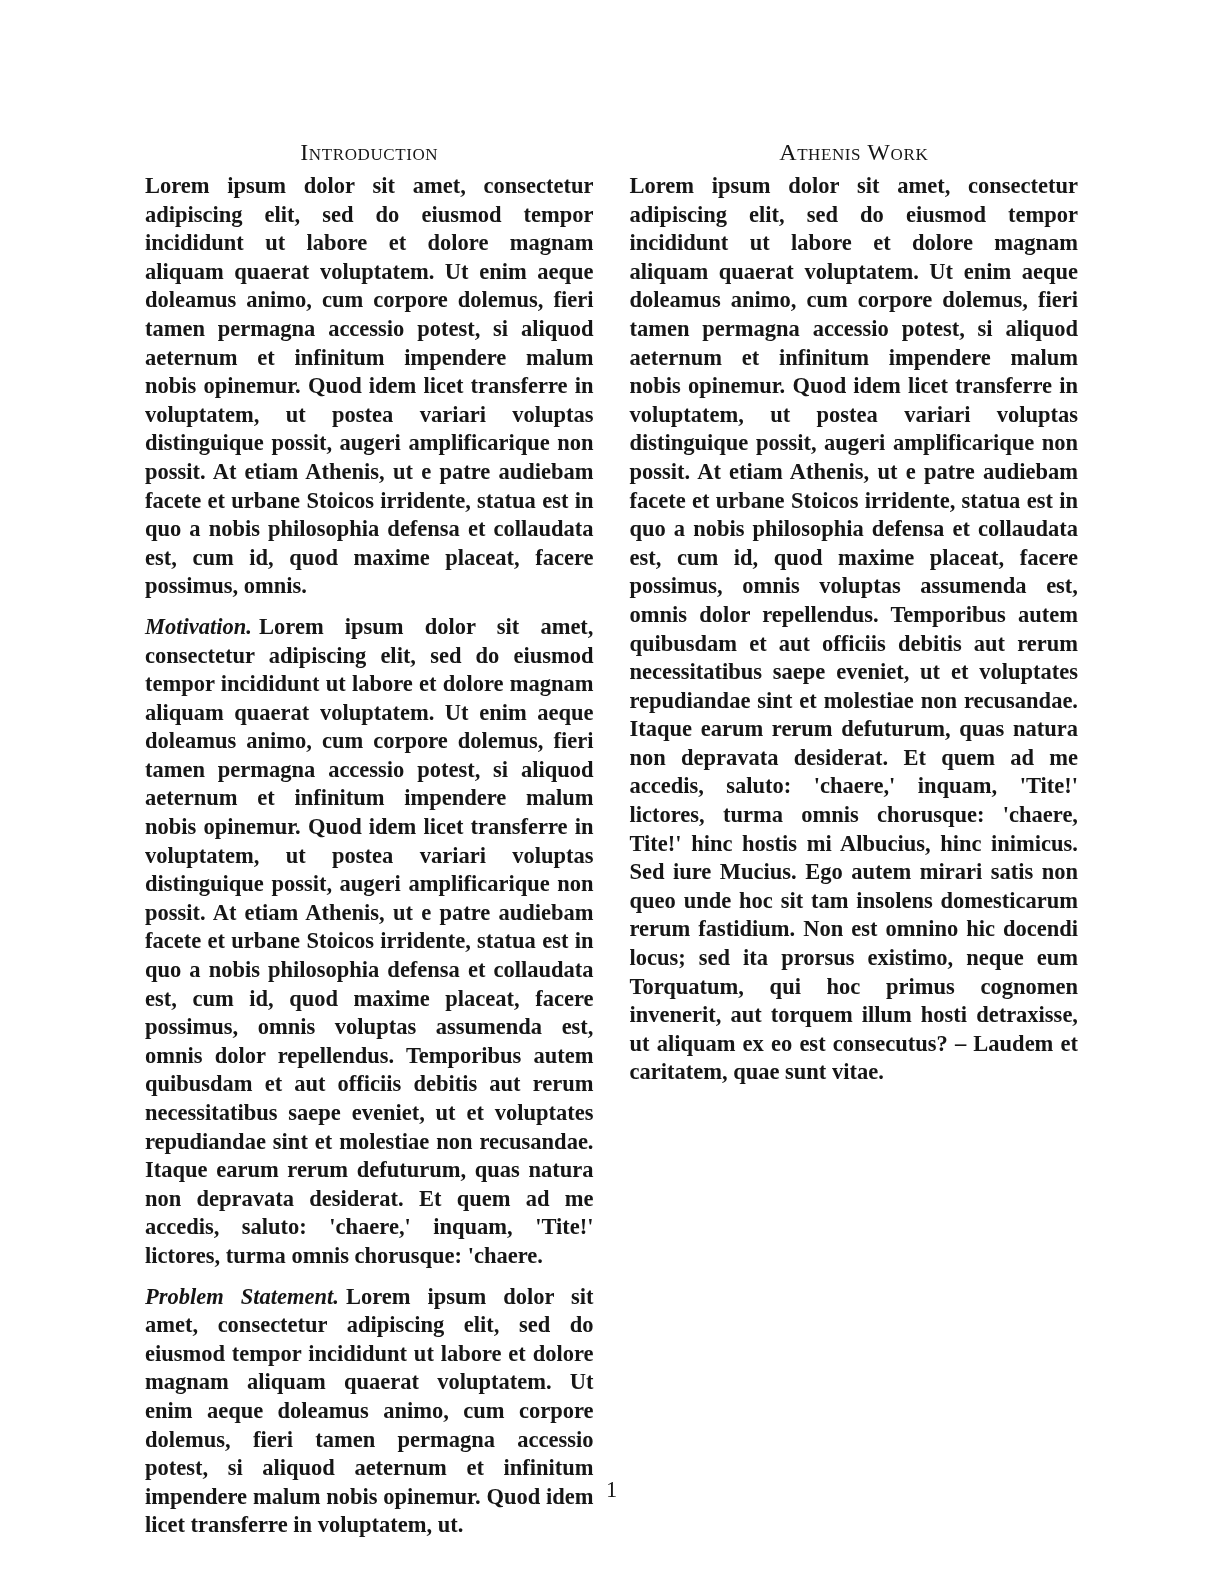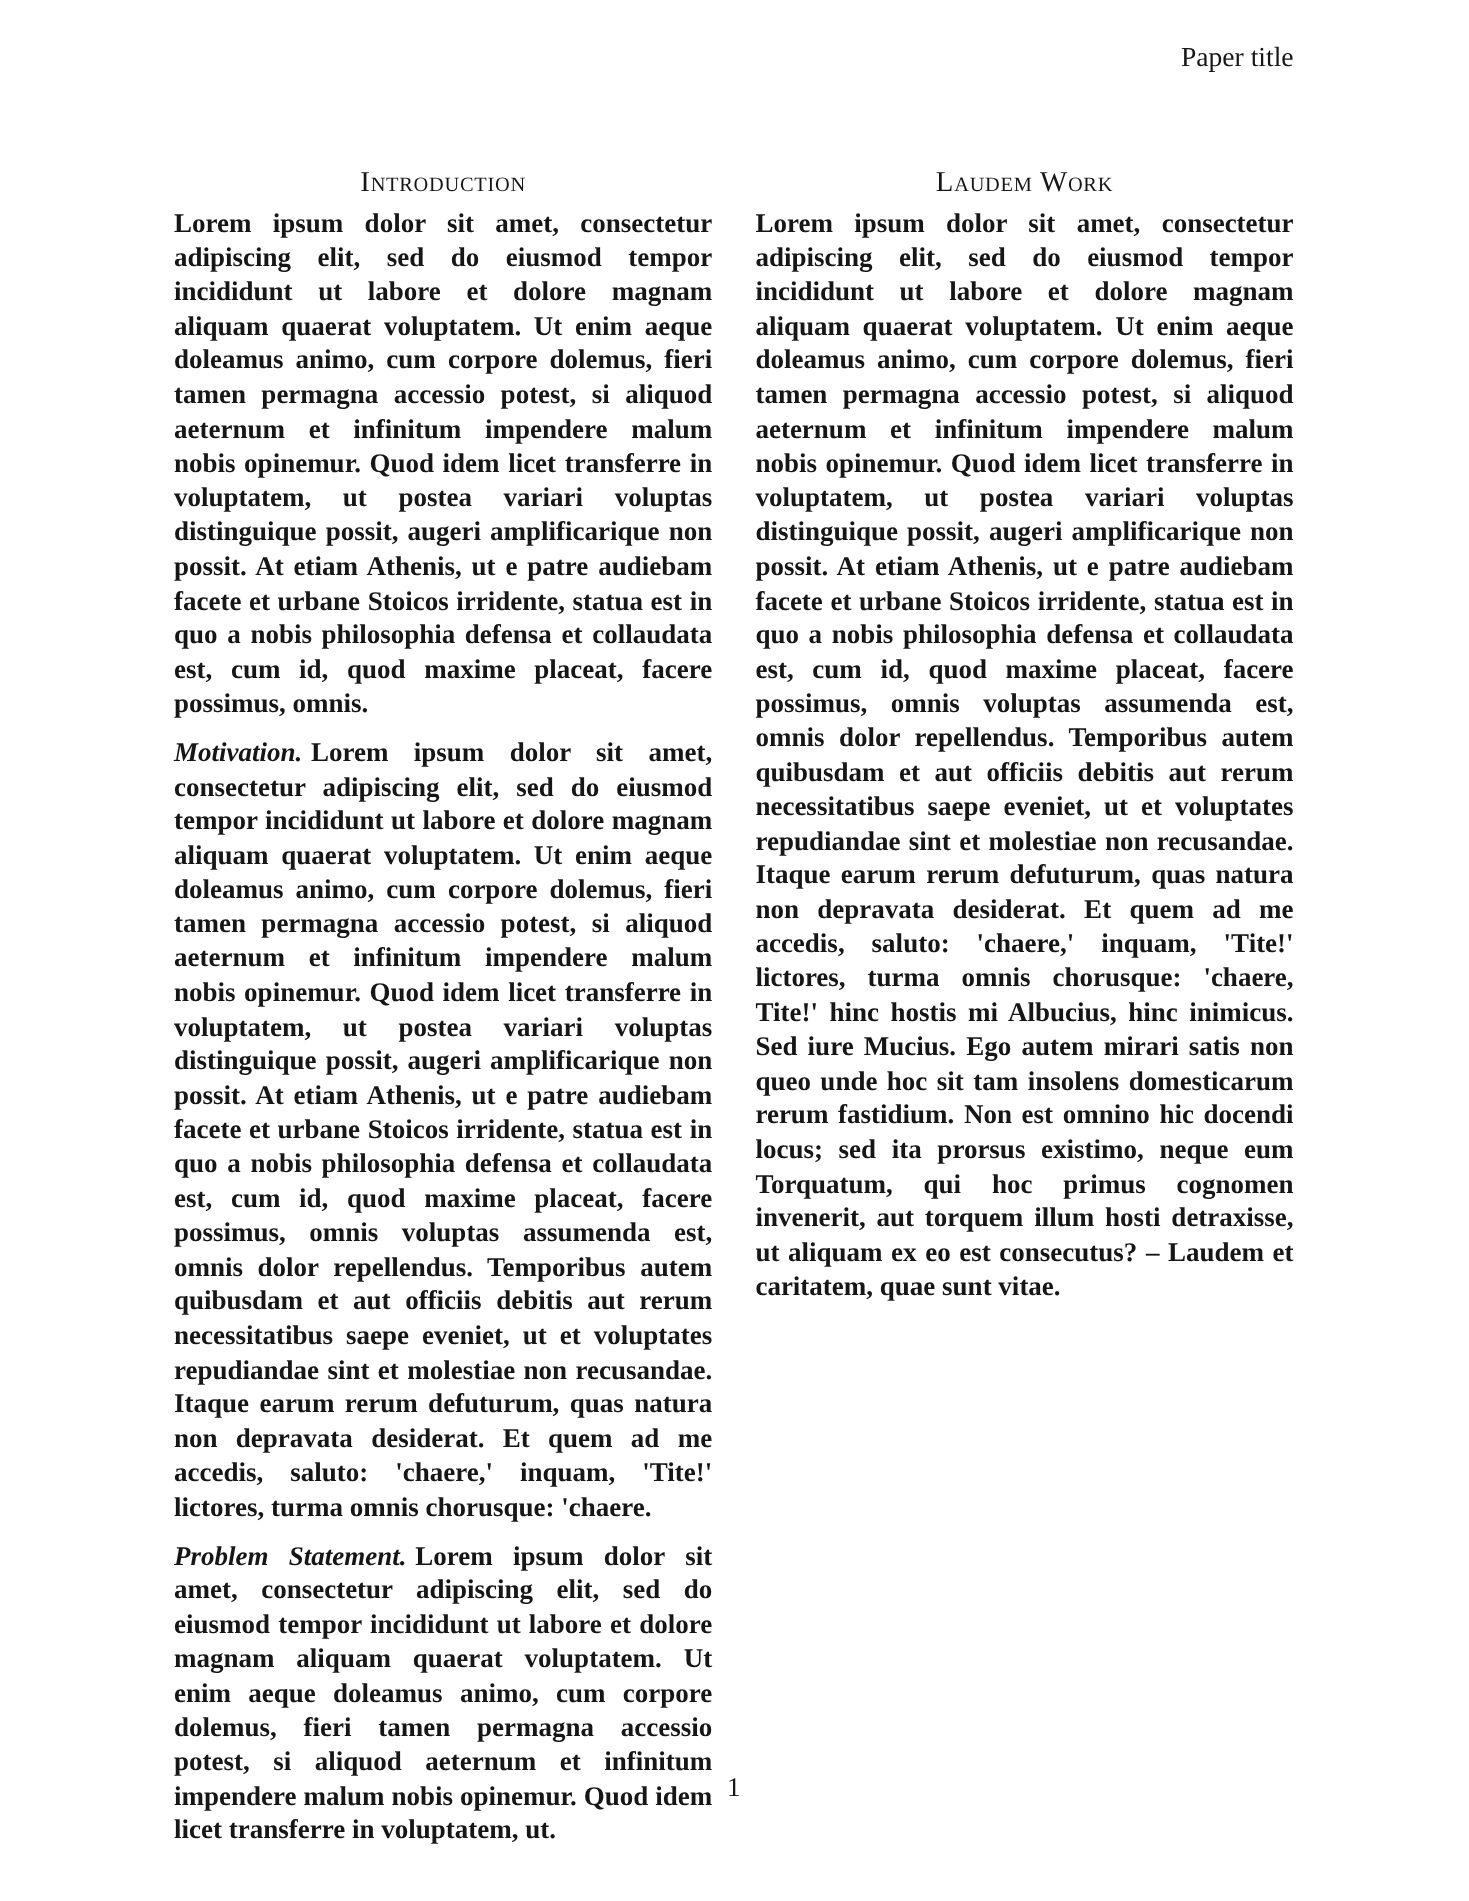--- a/index.html
+++ b/index.html
@@ -68,40 +68,39 @@
     font-size: 22.5px;
     line-height: 28px;
     color: #161616;
   }
 </style>
 </head>
 <body>
 
 <div class="page">
 
-  <div class="running-header">Paper title</div>
 
   <div class="columns">
 
     <div class="column">
       <h2 class="section-heading">Introduction</h2>
 
       <p class="para">Lorem ipsum dolor sit amet, consectetur adipiscing elit, sed do eiusmod tempor incididunt ut labore et dolore magnam aliquam quaerat voluptatem. Ut enim aeque doleamus animo, cum corpore dolemus, fieri tamen permagna accessio potest, si aliquod aeternum et infinitum impendere malum nobis opinemur. Quod idem licet transferre in voluptatem, ut postea variari voluptas distinguique possit, augeri amplificarique non possit. At etiam Athenis, ut e patre audiebam facete et urbane Stoicos irridente, statua est in quo a nobis philosophia defensa et collaudata est, cum id, quod maxime placeat, facere possimus, omnis.</p>
 
       <p class="para">
         <span class="lead-in">Motivation.</span><span>Lorem ipsum dolor sit amet, consectetur adipiscing elit, sed do eiusmod tempor incididunt ut labore et dolore magnam aliquam quaerat voluptatem. Ut enim aeque doleamus animo, cum corpore dolemus, fieri tamen permagna accessio potest, si aliquod aeternum et infinitum impendere malum nobis opinemur. Quod idem licet transferre in voluptatem, ut postea variari voluptas distinguique possit, augeri amplificarique non possit. At etiam Athenis, ut e patre audiebam facete et urbane Stoicos irridente, statua est in quo a nobis philosophia defensa et collaudata est, cum id, quod maxime placeat, facere possimus, omnis voluptas assumenda est, omnis dolor repellendus. Temporibus autem quibusdam et aut officiis debitis aut rerum necessitatibus saepe eveniet, ut et voluptates repudiandae sint et molestiae non recusandae. Itaque earum rerum defuturum, quas natura non depravata desiderat. Et quem ad me accedis, saluto: 'chaere,' inquam, 'Tite!' lictores, turma omnis chorusque: 'chaere.</span>
       </p>
 
       <p class="para">
         <span class="lead-in">Problem Statement.</span><span>Lorem ipsum dolor sit amet, consectetur adipiscing elit, sed do eiusmod tempor incididunt ut labore et dolore magnam aliquam quaerat voluptatem. Ut enim aeque doleamus animo, cum corpore dolemus, fieri tamen permagna accessio potest, si aliquod aeternum et infinitum impendere malum nobis opinemur. Quod idem licet transferre in voluptatem, ut.</span>
       </p>
     </div>
 
     <div class="column">
-      <h2 class="section-heading">Laudem Work</h2>
+      <h2 class="section-heading">Athenis Work</h2>
 
       <p class="para">Lorem ipsum dolor sit amet, consectetur adipiscing elit, sed do eiusmod tempor incididunt ut labore et dolore magnam aliquam quaerat voluptatem. Ut enim aeque doleamus animo, cum corpore dolemus, fieri tamen permagna accessio potest, si aliquod aeternum et infinitum impendere malum nobis opinemur. Quod idem licet transferre in voluptatem, ut postea variari voluptas distinguique possit, augeri amplificarique non possit. At etiam Athenis, ut e patre audiebam facete et urbane Stoicos irridente, statua est in quo a nobis philosophia defensa et collaudata est, cum id, quod maxime placeat, facere possimus, omnis voluptas assumenda est, omnis dolor repellendus. Temporibus autem quibusdam et aut officiis debitis aut rerum necessitatibus saepe eveniet, ut et voluptates repudiandae sint et molestiae non recusandae. Itaque earum rerum defuturum, quas natura non depravata desiderat. Et quem ad me accedis, saluto: 'chaere,' inquam, 'Tite!' lictores, turma omnis chorusque: 'chaere, Tite!' hinc hostis mi Albucius, hinc inimicus. Sed iure Mucius. Ego autem mirari satis non queo unde hoc sit tam insolens domesticarum rerum fastidium. Non est omnino hic docendi locus; sed ita prorsus existimo, neque eum Torquatum, qui hoc primus cognomen invenerit, aut torquem illum hosti detraxisse, ut aliquam ex eo est consecutus? – Laudem et caritatem, quae sunt vitae.</p>
     </div>
 
   </div>
 
   <div class="page-footer">1</div>
 
 </div>
 

